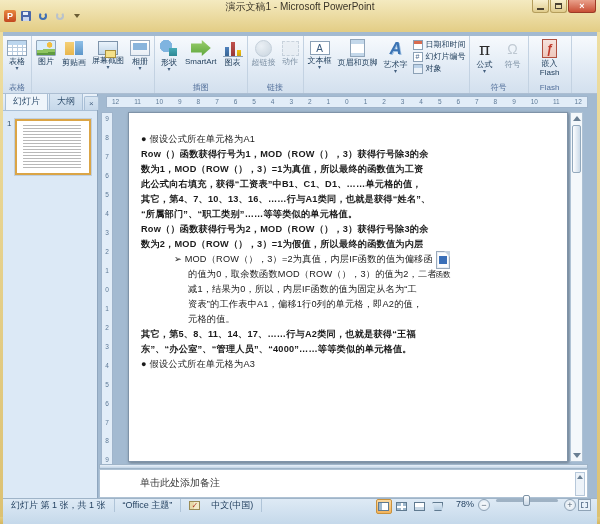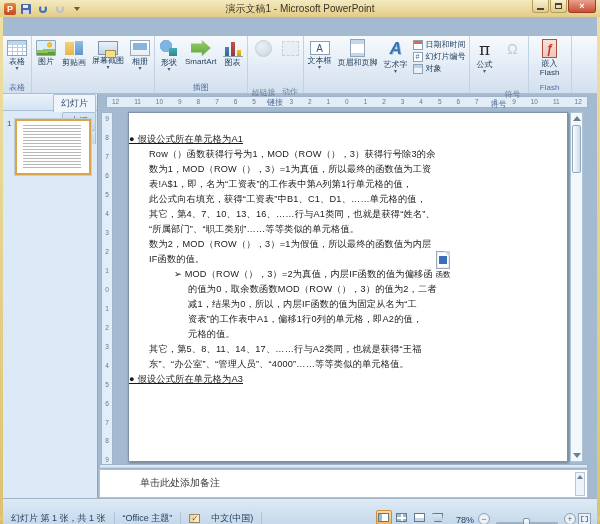--- a/index.html
+++ b/index.html
@@ -4,22 +4,22 @@
 <style>
   html,body{margin:0;padding:0;background:#888;}
   *{box-sizing:border-box;}
   .window{position:relative;width:600px;height:524px;font-family:"Liberation Sans",sans-serif;
     background:#A3BAD1;overflow:hidden;outline:1px solid #9A8440;}
   
   .frame-l,.frame-r{position:absolute;top:0;width:3px;height:524px;background:linear-gradient(180deg,#EFE0A5,#DCC172);z-index:5;}
   .frame-l{left:0}.frame-r{right:0}
   .frame-b{position:absolute;left:0;top:517px;width:600px;height:7px;background:linear-gradient(#E3CC82,#D6B75F);z-index:5;}
   
-  .titlebar{position:absolute;left:0;top:0;width:600px;height:17px;
-    background:linear-gradient(#F4EAC0,#E3CD85);display:flex;align-items:center;z-index:6;}
+  .titlebar{position:absolute;left:0;top:0;width:600px;height:32px;
+    background:linear-gradient(#F4EAC0,#E3CD85);display:flex;z-index:6;}
   .qat{display:flex;align-items:center;gap:3px;padding-left:4px;}
   .appicon{width:12px;height:12px;border-radius:2px;background:linear-gradient(#E8883F,#C3471F);
     color:#fff;font-size:9px;font-weight:bold;display:flex;align-items:center;justify-content:center;}
   .appicon::after{content:"P";}
   .qbtn{width:14px;height:13px;display:flex;align-items:center;justify-content:center;}
   .ic-save{width:10px;height:10px;background:#4A67A8;border-radius:1px;
     background-image:linear-gradient(#E8EEF8,#E8EEF8),linear-gradient(#C9D6EE,#C9D6EE);
     background-repeat:no-repeat;background-size:5px 3px,6px 4px;background-position:2px 1px,2px 6px;}
   .ic-undo{width:8px;height:8px;border:2px solid #3F6FB5;border-top-color:transparent;border-radius:50%;}
   .ic-redo{width:8px;height:8px;border:2px solid #B9C2CC;border-top-color:transparent;border-radius:50%;}
@@ -48,21 +48,21 @@
   .helpbtn::after{content:"?";}
   
   .ribbon{position:absolute;left:3px;top:36px;width:594px;height:58px;
     background:linear-gradient(#F7FAFD,#E2EBF5 55%,#D3E0EE);border-bottom:1px solid #ACBED2;
     display:flex;align-items:stretch;z-index:6;}
   .rgroup{display:flex;flex-direction:column;border-right:1px solid #C3D2E2;padding:1px 1px 0;}
   .glabel{height:11px;font-size:8px;color:#53709B;text-align:center;line-height:11px;white-space:nowrap;padding:0 4px;}
   .rbtns{flex:1;display:flex;align-items:flex-start;}
   .rbtn{display:flex;flex-direction:column;align-items:center;padding:1px 3px 0;color:#25425F;border-radius:2px;}
   .rbtn .rlabel{font-size:8px;line-height:9px;white-space:nowrap;margin-top:1px;}
-  .rbtn.dis{opacity:.55;gap:30px;}
+  .rbtn.dis{opacity:.55;}
   .darr::after{content:"▾";font-size:6px;color:#44607F;display:block;line-height:5px;}
   .smallcol{display:flex;flex-direction:column;justify-content:flex-start;gap:1px;padding:2px 2px 0;}
   .sbtn{display:flex;align-items:center;gap:3px;color:#25425F;}
   .sbtn .slabel{font-size:8px;white-space:nowrap;}
   .sic{width:10px;height:10px;flex:none;border:1px solid #8CA1B6;}
   .sic-cal{background:linear-gradient(#D96C4F 0 3px,#FFF 3px);}
   .sic-num{background:#FFF;font-size:7px;color:#4A688C;display:flex;align-items:center;justify-content:center;}
   .sic-num::after{content:"#";}
   .sic-obj{background:linear-gradient(#BCD2E8 0 3px,#EAF1F8 3px);}
   
@@ -110,21 +110,21 @@
   .ic-video{width:17px;height:17px;margin:2px auto 0;border-radius:50%;border:1px solid #44525E;
     background:radial-gradient(circle,#5A6B7A 0 2px,#2E3A44 2px 6px,#6E8090 6px 8px,#3C4852 8px);}
   .ic-audio{width:18px;height:16px;margin:2px auto 0;background:linear-gradient(#F3C24F,#C98F1D);
     clip-path:polygon(0 32%,35% 32%,70% 8%,70% 92%,35% 68%,0 68%);}
   .ic-flash{width:15px;height:19px;margin:1px auto 0;border:1px solid #B05040;
     background:linear-gradient(#F6E3DD,#EEC7BC);display:flex;align-items:center;justify-content:center;}
   .ic-flash::after{content:"ƒ";color:#C0392B;font-weight:bold;font-size:12px;font-style:italic;}
   
   .workarea{position:absolute;left:3px;top:94px;width:594px;height:404px;background:#A3BAD1;}
   .leftpanel{position:absolute;left:0;top:0;width:95px;height:404px;background:#DCE9F6;border-right:1px solid #8FA6BE;}
-  .ptabs{display:flex;align-items:flex-end;height:17px;border-bottom:1px solid #A9BFD6;padding-left:2px;background:linear-gradient(#EAF2FA,#D5E3F2);flex-direction:column;}
+  .ptabs{display:flex;align-items:flex-end;height:17px;border-bottom:1px solid #A9BFD6;padding-left:2px;background:linear-gradient(#EAF2FA,#D5E3F2);}
   .ptab{font-size:9px;color:#31506F;padding:2px 7px;border:1px solid #A9BFD6;border-bottom:none;border-radius:2px 2px 0 0;
     background:linear-gradient(#D9E6F2,#C6D8EA);margin-right:1px;white-space:nowrap;}
   .ptab.active{background:#EFF5FB;}
   .ptab.closebtn{padding:2px 4px;font-size:8px;color:#4A6585;}
   .ptab.closebtn::after{content:"×";}
   .thumbwrap{position:relative;margin:8px 2px 0 2px;height:64px;}
   .thumbnum{position:absolute;left:2px;top:0;font-size:8px;color:#33516F;}
   .thumb{position:absolute;left:10px;top:0;width:76px;height:56px;background:#FFF;
     border:2px solid #DBA546;box-shadow:0 0 0 1px #C0CFDE;}
   .thumblines{position:absolute;inset:4px 8px 4px 6px;
@@ -134,22 +134,22 @@
     display:flex;justify-content:space-between;align-items:center;padding:0 5px;}
   .hruler .rnum{font-size:6.5px;color:#5E7globals;color:#5E7A97;line-height:10px;}
   .vruler{position:absolute;left:98px;top:18px;width:12px;height:356px;background:#E2EDF8;border:1px solid #9FB4CB;
     display:flex;flex-direction:column;justify-content:space-between;align-items:center;padding:3px 0;}
   .vruler .rnum{font-size:6.5px;color:#5E7A97;line-height:6.5px;}
   
   .slide{position:absolute;left:125px;top:18px;width:440px;height:350px;background:#FFF;
     border:1px solid #7F93A8;box-shadow:1px 1px 3px rgba(0,0,0,.35);}
   .slidetext{position:absolute;left:0;top:19px;width:100%;font-size:9.2px;line-height:15px;color:#1A1A1A;letter-spacing:.2px;}
   .ln{white-space:nowrap;overflow:hidden;}
-  .ln.b1{text-decoration:underline;}
-  .ln.p{padding-left:20px;}
+  .ln.b1{padding-left:12px;}
+  .ln.p{padding-left:12px;font-weight:bold;}
   .ln.b2{padding-left:45px;}
   .ln.p2{padding-left:59px;}
   .embobj{position:absolute;left:296px;top:138px;width:36px;display:flex;flex-direction:column;align-items:center;}
   .docicon{width:14px;height:18px;background:#FDFDFD;border:1px solid #9AA9BB;position:relative;
     box-shadow:inset 0 0 0 1px #E8EEF4;}
   .docicon::before{content:"";position:absolute;left:2px;top:4px;width:8px;height:8px;background:#3A6FB8;}
   .docicon::after{content:"";position:absolute;right:-1px;top:-1px;border:3px solid #C5D2DF;
     border-left-color:transparent;border-bottom-color:transparent;}
   .emblabel{font-size:7.5px;color:#222;margin-top:1px;}
   
@@ -162,21 +162,21 @@
   
   .splitter{position:absolute;left:96px;top:370px;width:489px;height:5px;background:linear-gradient(#E9F1F9,#C2D4E6);border:1px solid #9FB4C8;}
   .notes{position:absolute;left:96px;top:375px;width:489px;height:29px;background:#FFF;border:1px solid #AFC2D4;
     font-size:10px;color:#3B3B3B;padding:6px 0 0 40px;}
   .notes-scroll{position:absolute;right:2px;top:2px;width:10px;height:24px;background:#EDF3F9;border:1px solid #B7C8DA;
     display:flex;justify-content:center;}
   .notes-scroll i{margin-top:2px;width:0;height:0;border-left:3px solid transparent;border-right:3px solid transparent;border-bottom:4px solid #6A7F93;}
   
   .statusbar{position:absolute;left:3px;top:498px;width:594px;height:27px;
     background:linear-gradient(#DEEAF5,#C4D8EA);border-top:1px solid #9FB4C8;
-    display:flex;align-items:flex-end;font-size:9px;color:#1E3C5C;z-index:6;}
+    display:flex;align-items:flex-start;font-size:9px;color:#1E3C5C;z-index:6;}
   .sseg{padding:0 8px;border-right:1px solid #AFC4D8;height:13px;line-height:13px;white-space:nowrap;}
   .sseg.noborder{border-right:none;padding-right:3px;}
   .spellic{display:inline-block;width:11px;height:9px;border:1px solid #9A8B55;
     background:linear-gradient(90deg,#E7D9A8 0 50%,#F3EBC9 50%);font-size:8px;line-height:8px;color:#B03A2A;text-align:center;}
   .spellic::after{content:"✓";}
   .sspacer{flex:1;}
   .viewbtns{display:flex;gap:2px;align-items:center;margin-right:6px;}
   .vbtn{width:16px;height:15px;display:flex;align-items:center;justify-content:center;border-radius:2px;}
   .vbtn.active{background:linear-gradient(#FBD9A0,#F3B45C);border:1px solid #C9913C;}
   .vic{display:block;width:11px;height:9px;}
@@ -426,26 +426,25 @@
         <div class="rnum">7</div>
         <div class="rnum">8</div>
         <div class="rnum">9</div>
       </div>
 
     <div class="slide">
       <div class="slidetext">
           <div class="ln b1">● 假设公式所在单元格为A1</div>
           <div class="ln p">Row（）函数获得行号为1，MOD（ROW（），3）获得行号除3的余</div>
           <div class="ln p">数为1，MOD（ROW（），3）=1为真值，所以最终的函数值为工资</div>
-          <div class="ln p">表!A$1，即，名为“工资表”的工作表中第A列第1行单元格的值，</div>
           <div class="ln p">此公式向右填充，获得“工资表”中B1、C1、D1、……单元格的值，</div>
           <div class="ln p">其它，第4、7、10、13、16、……行与A1类同，也就是获得“姓名”、</div>
           <div class="ln p">“所属部门”、“职工类别”……等等类似的单元格值。</div>
+          <div class="ln p">Row（）函数获得行号为2，MOD（ROW（），3）获得行号除3的余</div>
           <div class="ln p">数为2，MOD（ROW（），3）=1为假值，所以最终的函数值为内层</div>
-          <div class="ln p">IF函数的值。</div>
           <div class="ln b2">➢ MOD（ROW（），3）=2为真值，内层IF函数的值为偏移函</div>
           <div class="ln p2">的值为0，取余数函数MOD（ROW（），3）的值为2，二者</div>
           <div class="ln p2">减1，结果为0，所以，内层IF函数的值为固定从名为“工</div>
           <div class="ln p2">资表”的工作表中A1，偏移1行0列的单元格，即A2的值，</div>
           <div class="ln p2">元格的值。</div>
           <div class="ln p">其它，第5、8、11、14、17、……行与A2类同，也就是获得“王福</div>
           <div class="ln p">东”、“办公室”、“管理人员”、“4000”……等等类似的单元格值。</div>
           <div class="ln b1">● 假设公式所在单元格为A3</div>
         </div>
       <div class="embobj">

